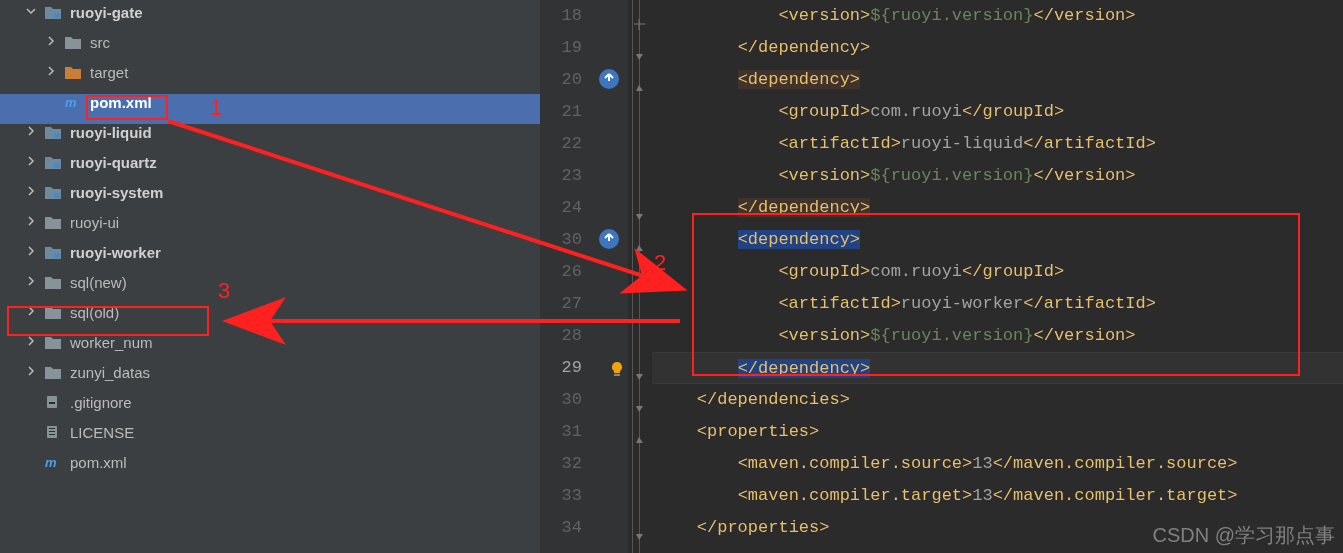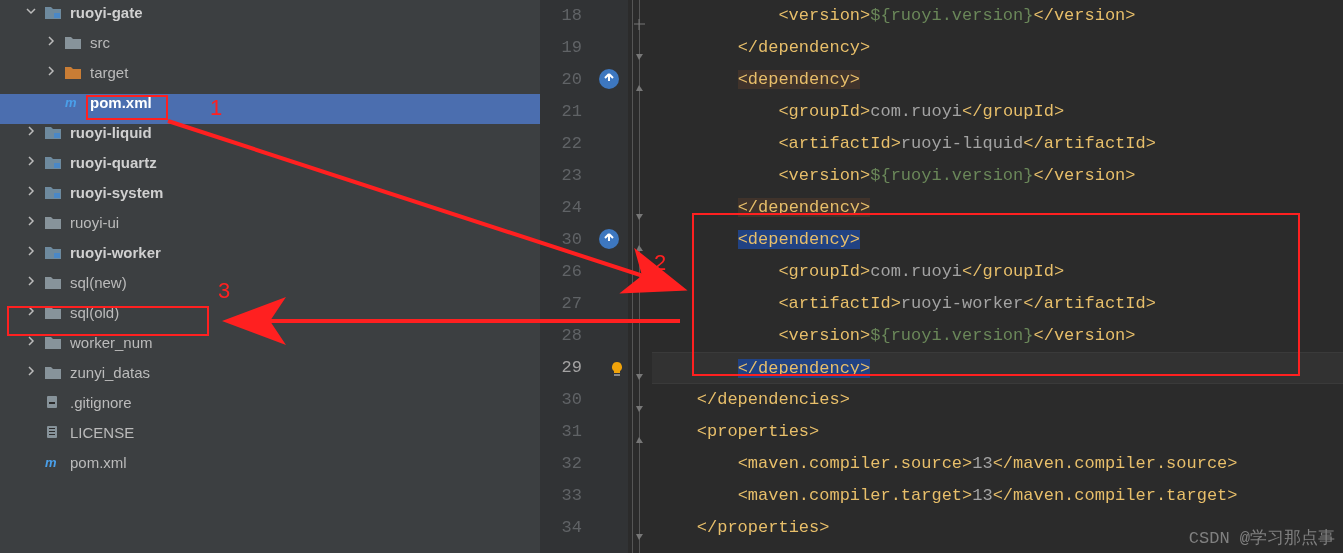--- a/index.html
+++ b/index.html
@@ -44,21 +44,21 @@
   .code-line.current { background: #323232; border-top:1px solid #3a3a3a; border-bottom:1px solid #3a3a3a;}
   .sel { background: #214283; }
   .hl { background: #40332b; }
 
   
   .annotation-layer { position: absolute; inset: 0; pointer-events: none; z-index: 50; }
   .red-box { position: absolute; border: 2px solid #ff2020; }
   .red-label { position: absolute; color: #ff2020; font-size: 22px; font-family: Arial, sans-serif; }
   .arrow-svg { position: absolute; overflow: visible; }
 
-  .watermark { position: absolute; right: 8px; bottom: 4px; color: #808080; font-size: 17px; font-family: Liberation Mono, monospace; z-index: 60; }
+  .watermark { position: absolute; right: 8px; bottom: 4px; color: #808080; font-size: 20px; font-family: Liberation Sans, sans-serif; z-index: 60; }
 </style>
 </head>
 <body>
 
 <div class="app">
 
   <div class="project-tree">
 
     <div class="tree-row ind-1 bold">
       <span class="tree-arrow">

